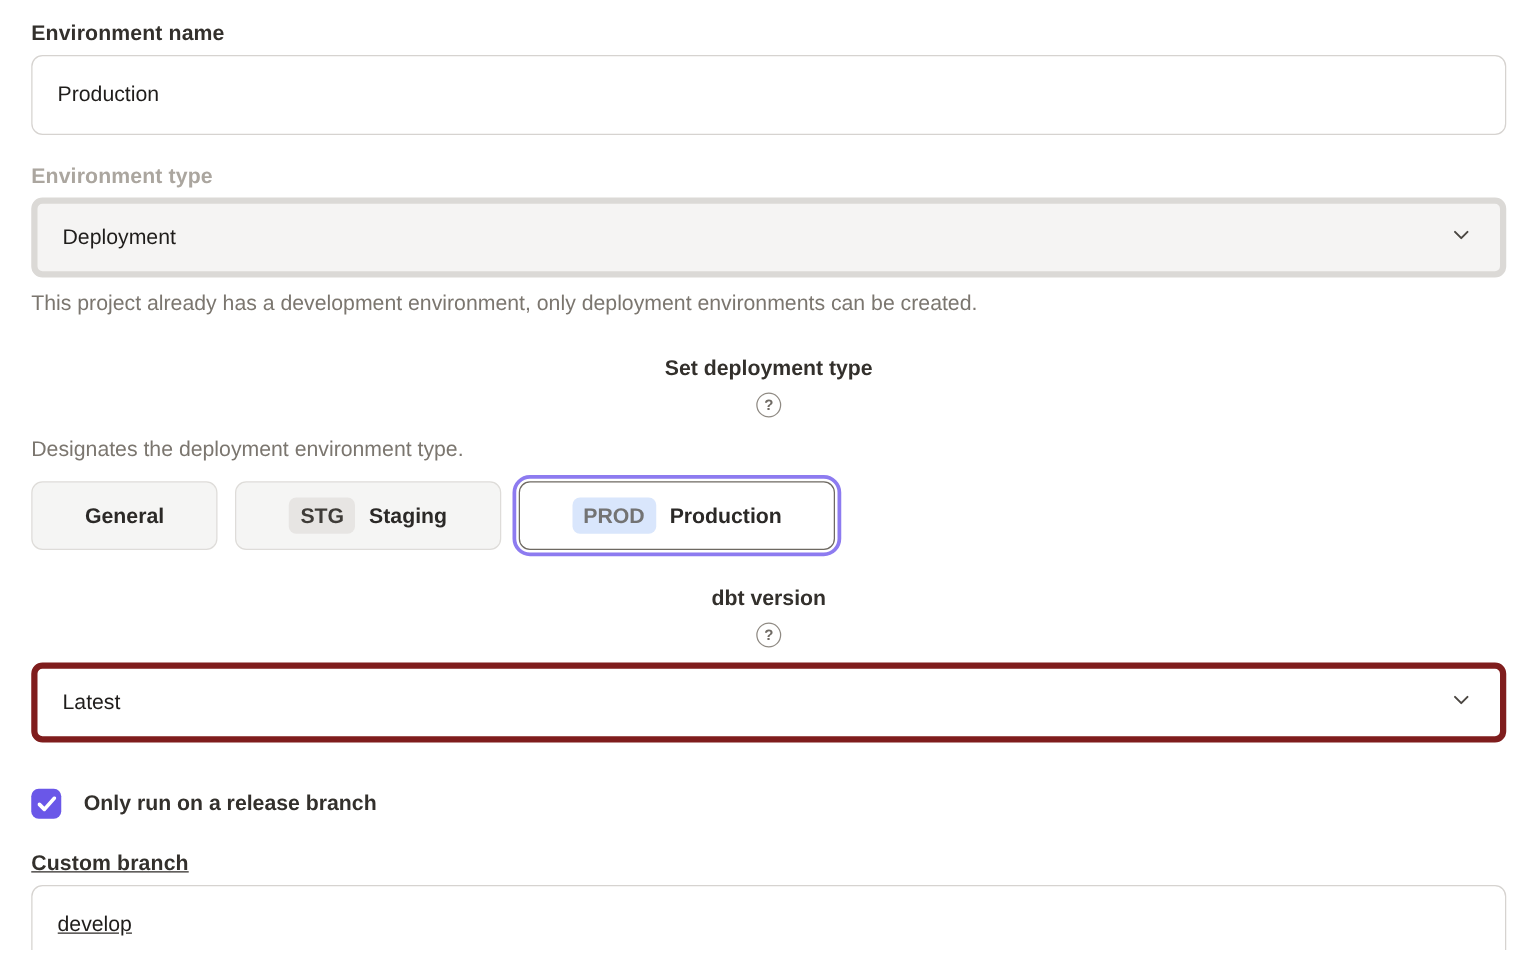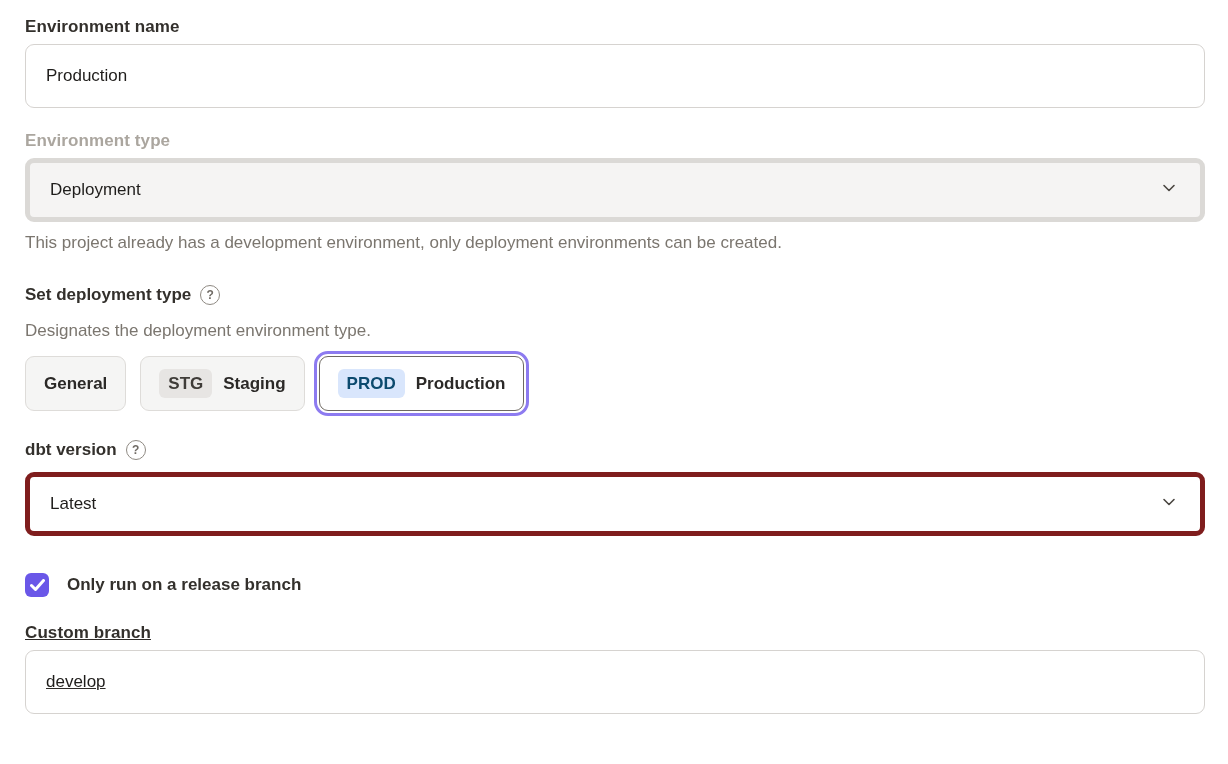--- a/index.html
+++ b/index.html
@@ -65,20 +65,21 @@
     line-height: 22px;
     color: #7b766f;
   }
 
   .mt-envtype { margin-top: 22px; }
   .heading-row {
     display: flex;
     align-items: center;
     gap: 9px;
     margin: 31px 0 0 0;
+    flex-direction: column;
   }
   .heading-row.dbt { margin-top: 29px; margin-bottom: 12px; }
   .heading {
     font-size: 17px;
     font-weight: 600;
     color: #33302c;
   }
   .help-icon {
     width: 20px;
     height: 20px;
@@ -94,21 +95,21 @@
     cursor: pointer;
   }
   .desc { margin: 16px 0 0 0; font-size: 17px; color: #7b766f; }
 
   .options { display: flex; align-items: center; gap: 14px; margin-top: 15px; }
   .opt {
     height: 55px;
     display: inline-flex;
     align-items: center;
     gap: 11px;
-    padding: 0 18px;
+    padding: 0 42px;
     border-radius: 9px;
     border: 1px solid #deDCd9;
     background: #f5f5f4;
     font-family: inherit;
     font-size: 17px;
     font-weight: 600;
     color: #2b2927;
     cursor: pointer;
   }
   .opt.selected {
@@ -118,21 +119,21 @@
     outline-offset: 2px;
   }
   .badge {
     border-radius: 6px;
     padding: 4px 9px;
     font-size: 17px;
     font-weight: 700;
     line-height: 21px;
   }
   .badge.stg { background: #e7e5e3; color: #3f3c38; }
-  .badge.prod { background: #d9e6fc; color: #0c4a6e; }
+  .badge.prod { background: #d9e6fc; color: #737373; }
 
   .check-row {
     display: flex;
     align-items: center;
     gap: 18px;
     margin-top: 37px;
   }
   .checkbox {
     width: 24px;
     height: 24px;

